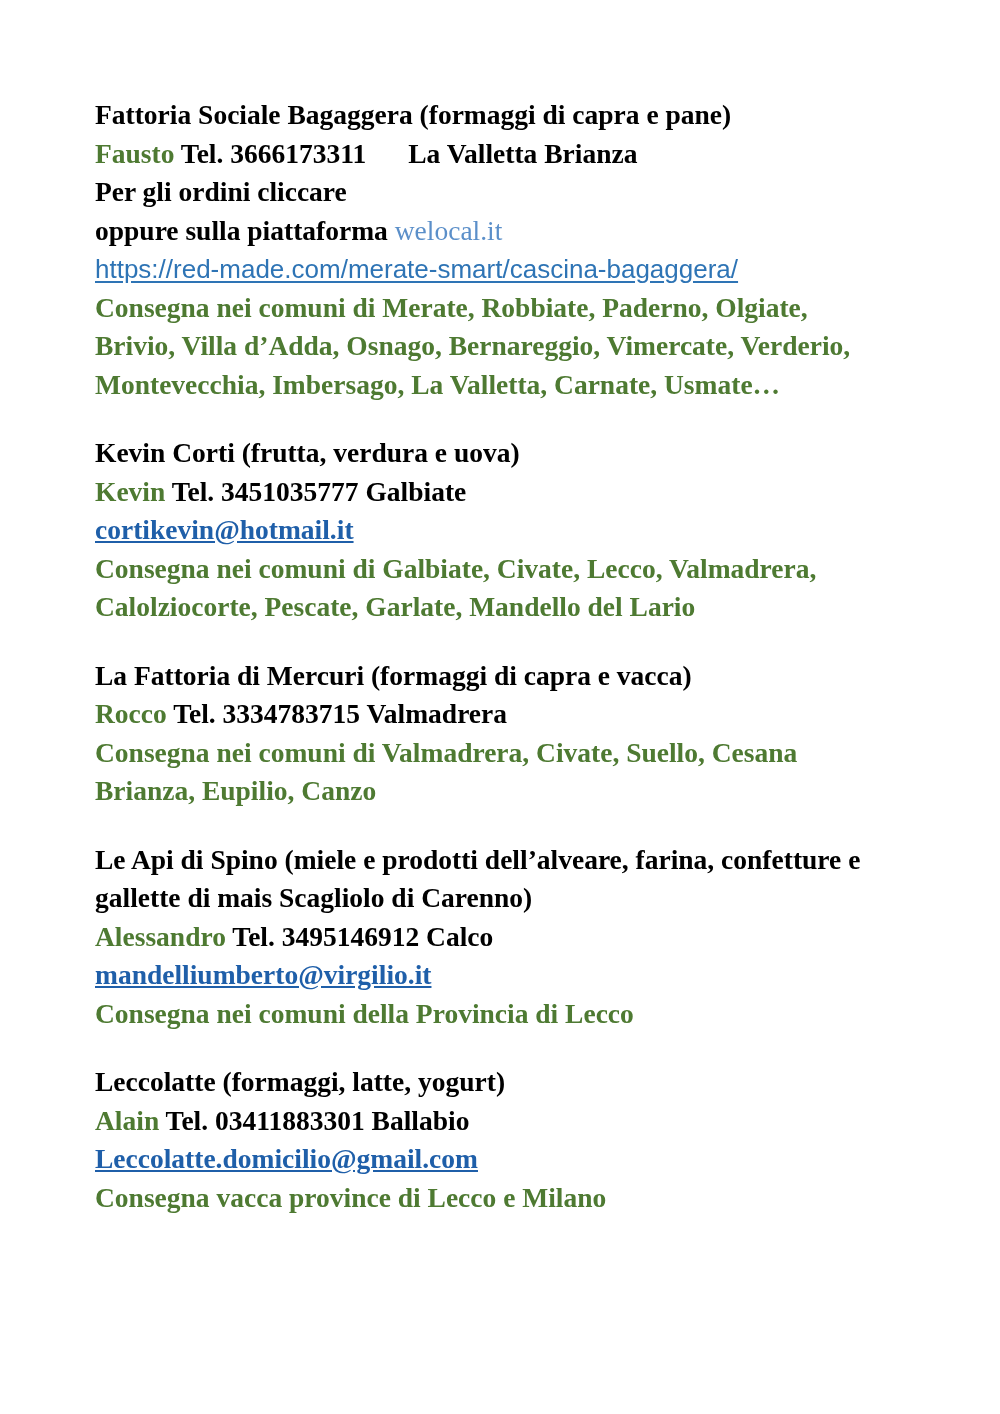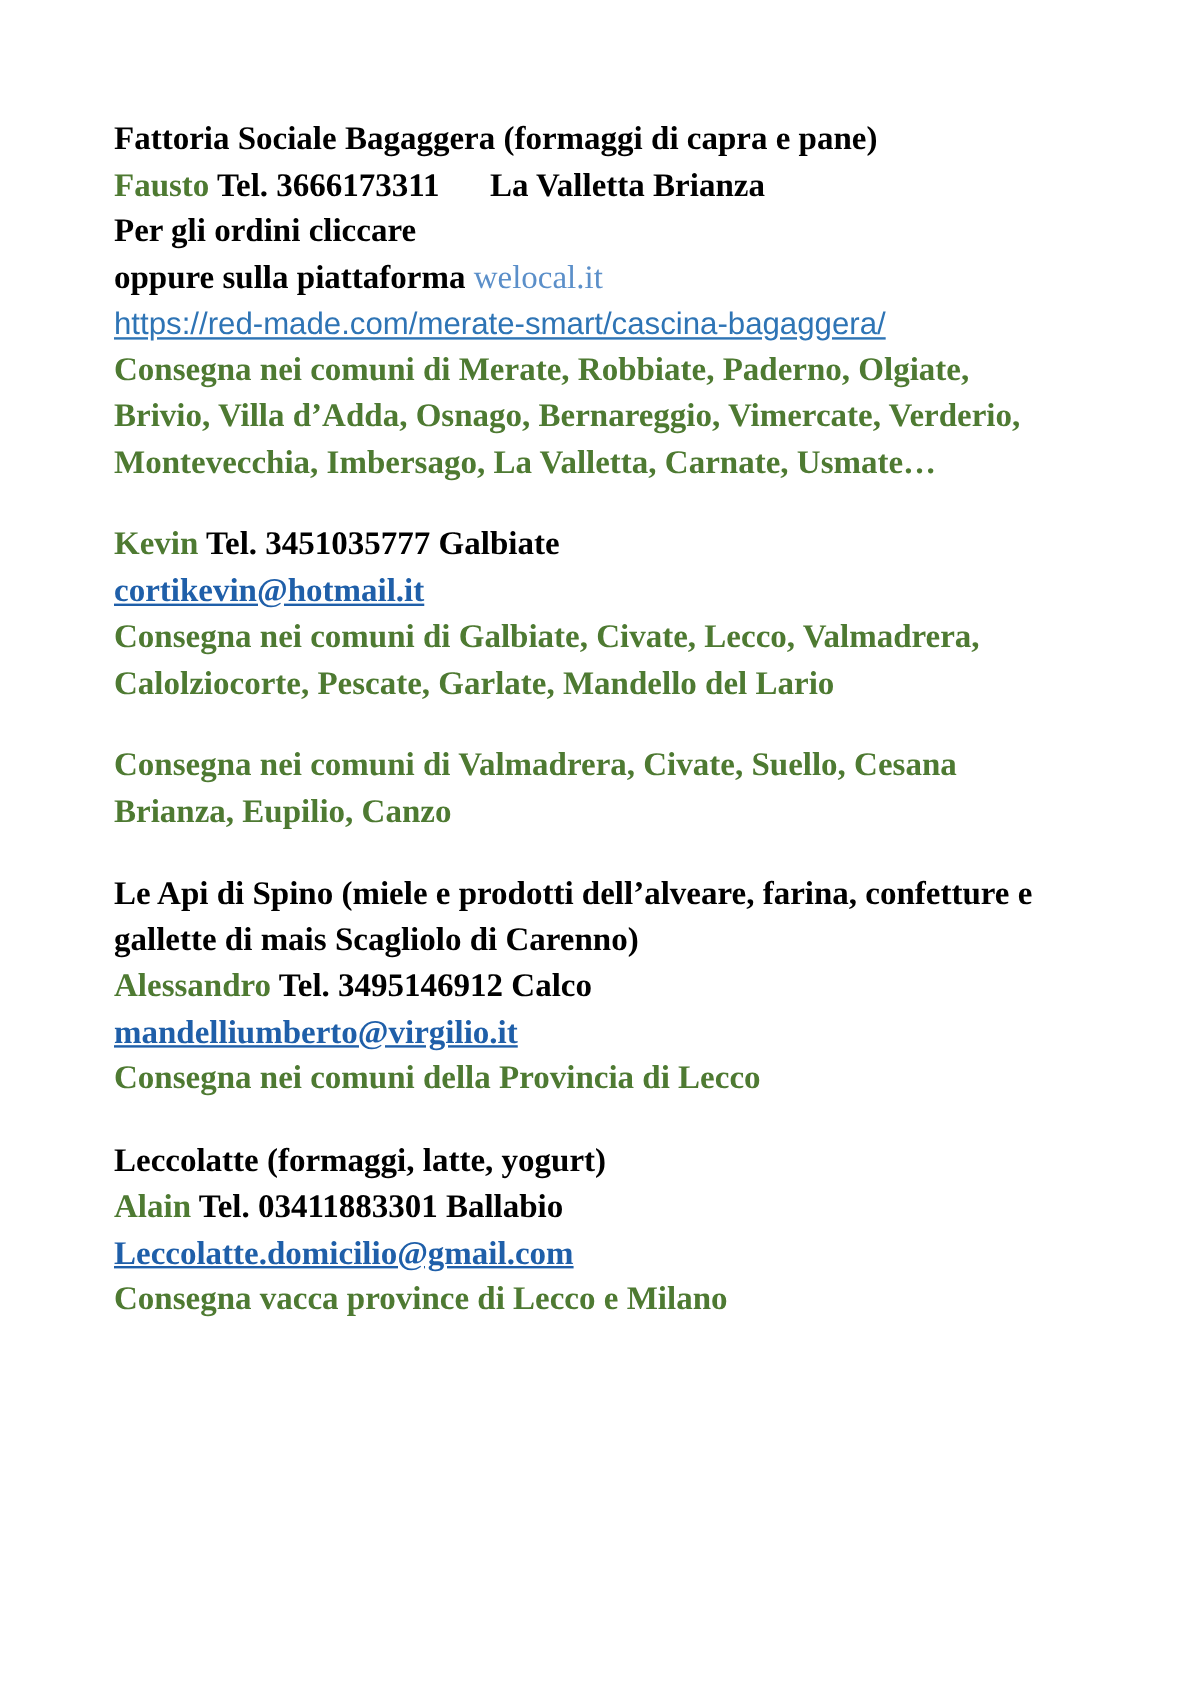--- a/index.html
+++ b/index.html
@@ -92,26 +92,29 @@
     <div class="entry">
       <div class="line heading">Fattoria Sociale Bagaggera (formaggi di capra e pane)</div>
       <div class="line"><span class="name-green">Fausto</span><span class="black"> </span><span class="black">Tel. 3666173311</span><span class="tabgap"></span><span class="black">La Valletta Brianza</span></div>
       <div class="line heading">Per gli ordini cliccare</div>
       <div class="line"><span class="black">oppure sulla piattaforma</span><span class="black"> </span><span class="plain-link">welocal.it</span></div>
       <div class="line"><span class="url-link">https://red-made.com/merate-smart/cascina-bagaggera/</span></div>
       <div class="line delivery">Consegna nei comuni di Merate, Robbiate, Paderno, Olgiate, Brivio, Villa d’Adda, Osnago, Bernareggio, Vimercate, Verderio, Montevecchia, Imbersago, La Valletta, Carnate, Usmate…</div>
     </div>
 
     <div class="entry">
+      <div class="line heading">Kevin Corti (frutta, verdura e uova)</div>
       <div class="line"><span class="name-green">Kevin</span><span class="black"> </span><span class="black">Tel. 3451035777 Galbiate</span></div>
       <div class="line"><span class="email-link">cortikevin@hotmail.it</span></div>
       <div class="line delivery">Consegna nei comuni di Galbiate, Civate, Lecco, Valmadrera, Calolziocorte, Pescate, Garlate, Mandello del Lario</div>
     </div>
 
     <div class="entry">
+      <div class="line heading">La Fattoria di Mercuri (formaggi di capra e vacca)</div>
+      <div class="line"><span class="name-green">Rocco</span><span class="black"> </span><span class="black">Tel. 3334783715 Valmadrera</span></div>
       <div class="line delivery">Consegna nei comuni di Valmadrera, Civate, Suello, Cesana Brianza, Eupilio, Canzo</div>
     </div>
 
     <div class="entry">
       <div class="line heading">Le Api di Spino (miele e prodotti dell’alveare, farina, confetture e gallette di mais Scagliolo di Carenno)</div>
       <div class="line"><span class="name-green">Alessandro</span><span class="black"> </span><span class="black">Tel. 3495146912 Calco</span></div>
       <div class="line"><span class="email-link">mandelliumberto@virgilio.it</span></div>
       <div class="line delivery">Consegna nei comuni della Provincia di Lecco</div>
     </div>
 

